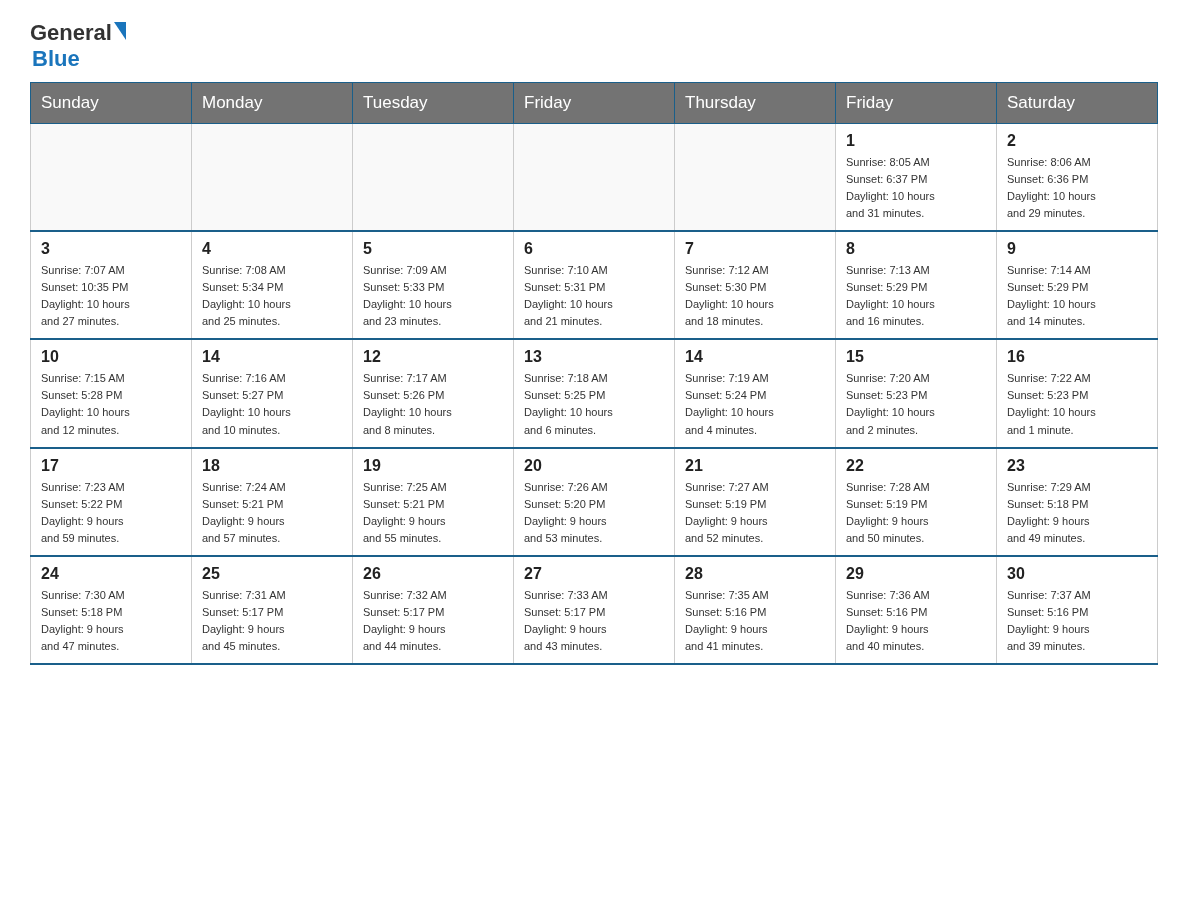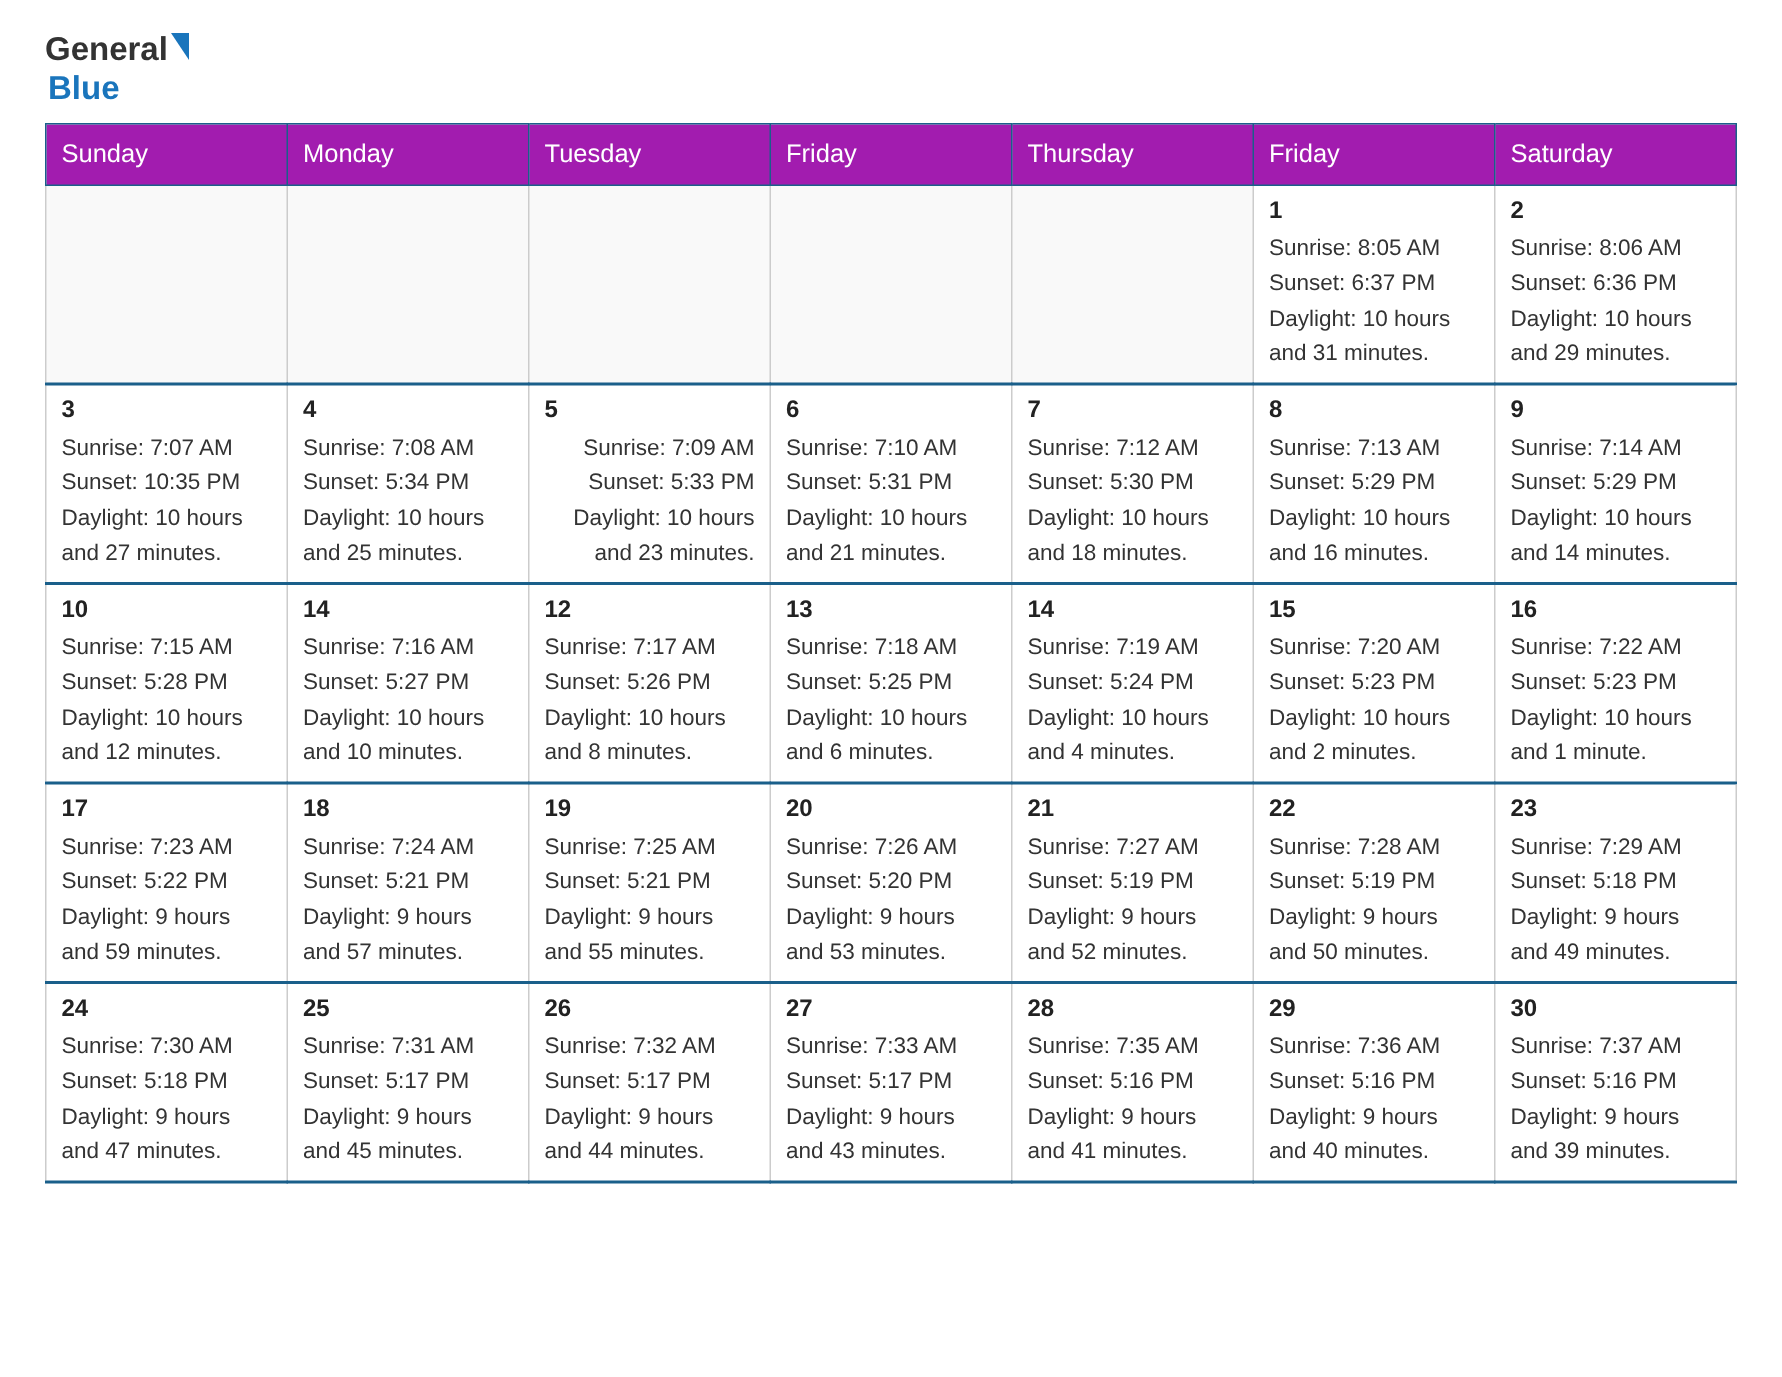--- a/index.html
+++ b/index.html
@@ -53,21 +53,21 @@
       font-size: 22px;
       color: #555;
       margin-top: 4px;
     }
     table {
       width: 100%;
       border-collapse: collapse;
       margin-top: 8px;
     }
     thead tr th {
-      background-color: #a21caf;
+      background-color: #737373;
       color: #fff;
       font-size: 17px;
       font-weight: normal;
       padding: 10px 10px;
       text-align: left;
       border: 1px solid #1a5f8a;
     }
     tbody tr td {
       vertical-align: top;
       padding: 8px 10px;
@@ -81,21 +81,21 @@
     }
     .day-num {
       font-size: 16px;
       font-weight: bold;
       color: #222;
       display: block;
       margin-bottom: 4px;
     }
     .day-info {
       color: #333;
-      font-size: 15px;
+      font-size: 11px;
       line-height: 1.55;
     }
     .empty-cell {
       background: #f9f9f9;
     }
   </style>
 </head>
 <body>
 
 <div id="header">
@@ -154,21 +154,21 @@
         </td>
         <td>
           <span class="day-num">4</span>
           <div class="day-info" style="white-space: pre-line;">Sunrise: 7:08 AM
 Sunset: 5:34 PM
 Daylight: 10 hours
 and 25 minutes.</div>
         </td>
         <td>
           <span class="day-num">5</span>
-          <div class="day-info" style="white-space: pre-line; text-align: right;">Sunrise: 7:09 AM
+          <div class="day-info" style="white-space: pre-line;">Sunrise: 7:09 AM
 Sunset: 5:33 PM
 Daylight: 10 hours
 and 23 minutes.</div>
         </td>
         <td>
           <span class="day-num">6</span>
           <div class="day-info" style="white-space: pre-line;">Sunrise: 7:10 AM
 Sunset: 5:31 PM
 Daylight: 10 hours
 and 21 minutes.</div>

